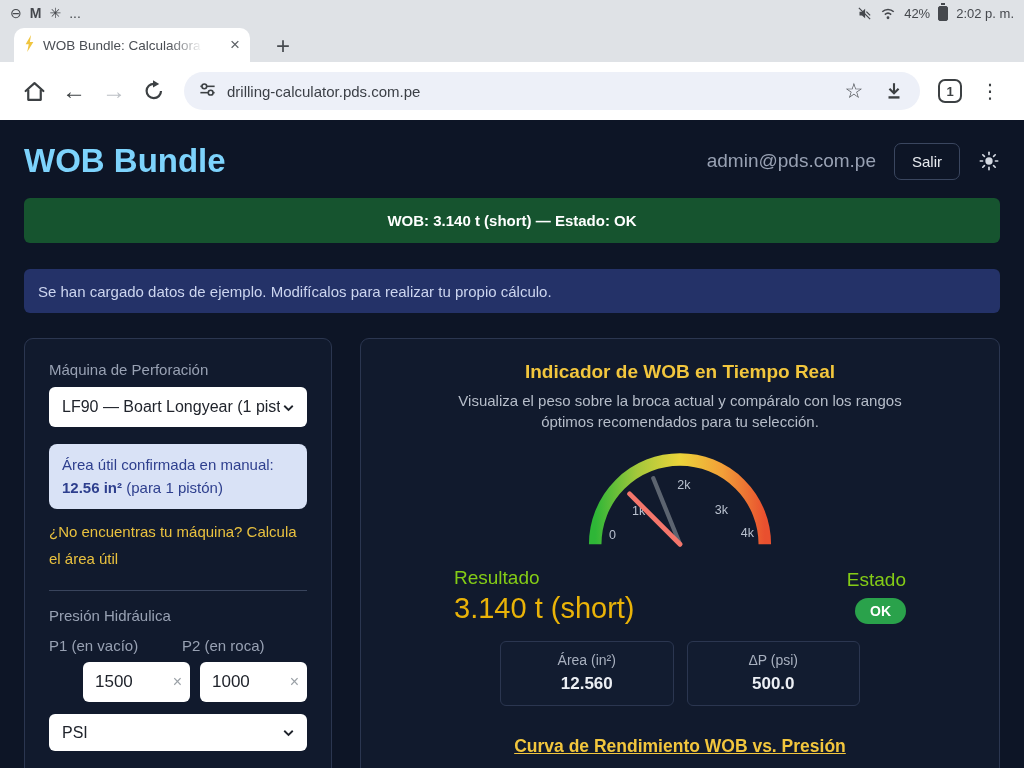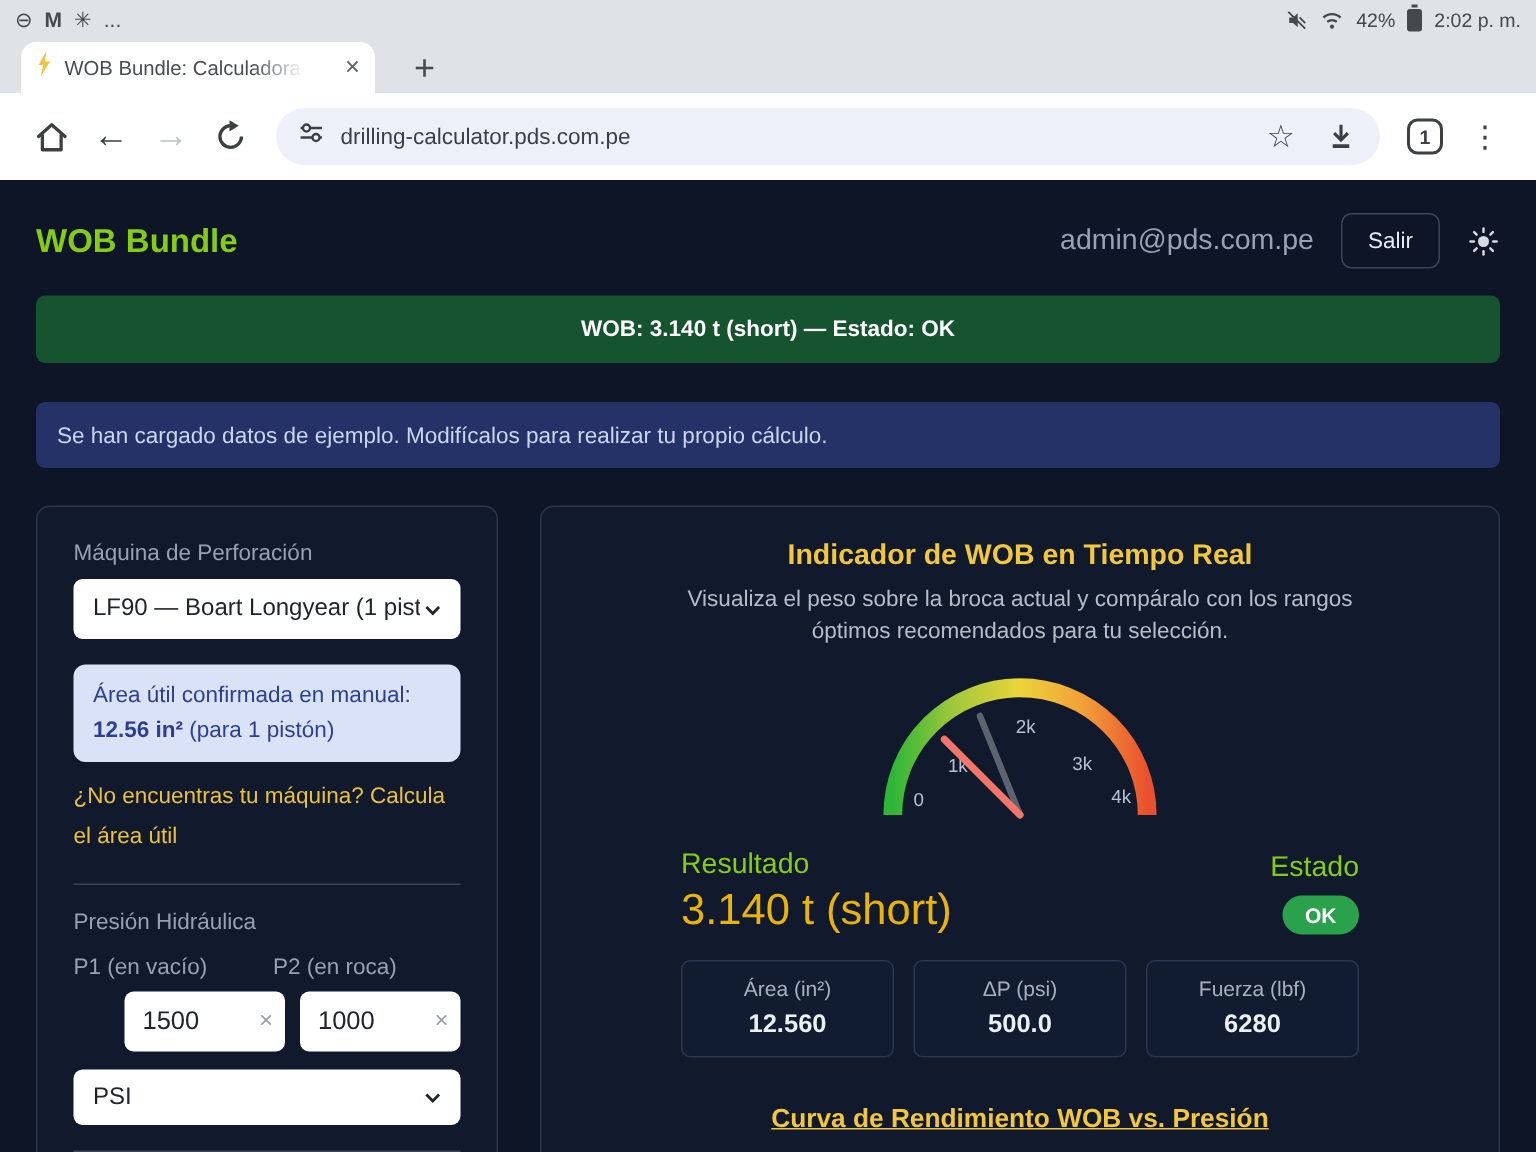--- a/index.html
+++ b/index.html
@@ -36,21 +36,21 @@
   .omni-url { font-size:15px; color:#3b3f46; margin-left:10px; }
   .omni-right { margin-left:auto; display:flex; align-items:center; }
   .star { font-size:21px; color:#44474c; }
   .tabcount { width:24px; height:24px; border:2.2px solid #3c4043; border-radius:7px;
     font-size:13px; font-weight:bold; color:#3c4043; display:flex; align-items:center; justify-content:center; }
   .kebab { font-size:20px; color:#3c4043; letter-spacing:0; }
 
   
   .page { height:648px; background:#0d1526; padding:0 24px; overflow:hidden; }
   .hdr { display:flex; align-items:center; justify-content:space-between; padding-top:22px; }
-  .hdr-title { color:#84cc16; font-size:22px; font-weight:bold; }
+  .hdr-title { color:#7dd3fc; font-size:33px; font-weight:bold; }
   .hdr-right { display:flex; align-items:center; gap:18px; }
   .hdr-email { color:#98a1b3; font-size:19px; }
   .logout-btn { background:transparent; border:1px solid #3a465f; border-radius:7px;
     color:#e8ebf0; font-size:15px; padding:9px 17px; font-family:inherit; }
   .theme-icon svg { display:block; }
 
   .banner-green { margin-top:18px; height:45px; background:#16542f; border-radius:6px;
     display:flex; align-items:center; justify-content:center;
     color:#ffffff; font-size:15px; font-weight:bold; }
   .banner-blue { margin-top:26px; height:44px; background:#243268; border-radius:6px;
@@ -89,21 +89,21 @@
   .gauge-wrap { width:212px; margin:13px auto 0; }
   .gauge-wrap svg { display:block; }
 
   .result-row { width:452px; margin:14px auto 0; display:flex; justify-content:space-between; }
   .res-label { color:#84cc16; font-size:19px; }
   .res-value { color:#eab308; font-size:29px; font-weight:normal; margin-top:3px; }
   .estado-col { text-align:right; padding-top:2px; }
   .ok-pill { display:inline-block; margin-top:7px; background:#2aa24b; color:#ffffff;
     font-size:14px; font-weight:bold; border-radius:14px; padding:5px 15px; }
 
-  .stats-row { width:452px; margin:16px auto 0; display:flex; gap:13px; }
+  .stats-row { width:360px; margin:16px auto 0; display:flex; gap:13px; }
   .stat-box { flex:1; border:1px solid #2b3650; border-radius:6px; background:#121c30;
     text-align:center; padding:10px 4px 11px; }
   .stat-label { color:#a8b0bf; font-size:14px; }
   .stat-value { color:#eceff4; font-size:17px; font-weight:bold; margin-top:6px; }
 
   .curve-title { color:#f2c63d; font-size:17.5px; font-weight:bold; text-align:center; margin-top:30px;text-decoration:underline; }
 </style>
 </head>
 <body>
 
@@ -293,23 +293,19 @@
 
       <div class="stats-row">
         <div class="stat-box">
           <div class="stat-label">Área (in²)</div>
           <div class="stat-value">12.560</div>
         </div>
         <div class="stat-box">
           <div class="stat-label">ΔP (psi)</div>
           <div class="stat-value">500.0</div>
         </div>
-        <div class="stat-box">
-          <div class="stat-label">Fuerza (lbf)</div>
-          <div class="stat-value">6280</div>
-        </div>
       </div>
 
       <div class="curve-title">Curva de Rendimiento WOB vs. Presión</div>
     </div>
 
   </div>
 </div>
 
 </body></html>

